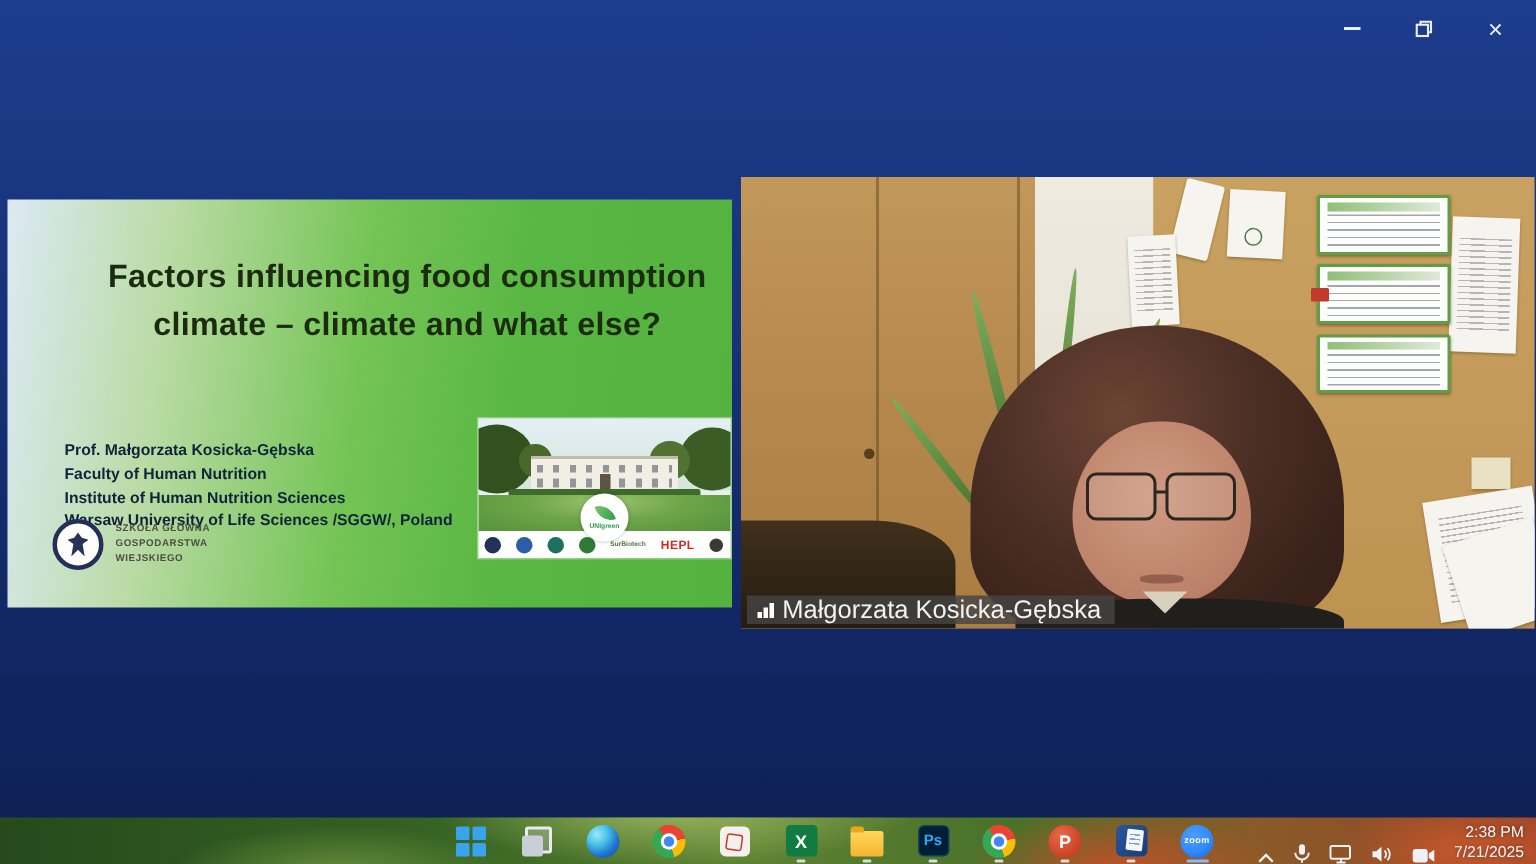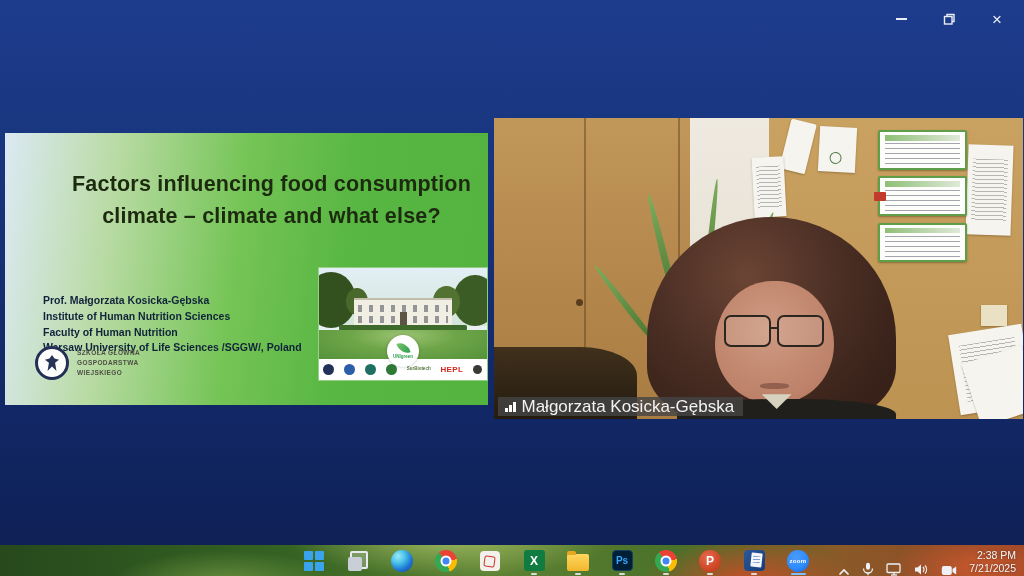--- a/index.html
+++ b/index.html
@@ -25,21 +25,21 @@
   .emblem-seal { width:34px; height:34px; border-radius:50%; background:#fdfdfb; border:3px solid #232f56;
                  position:relative; }
   .emblem-seal::before { content:""; position:absolute; left:50%; top:50%; width:14px; height:16px;
                  transform:translate(-50%,-50%); background:#273257;
                  clip-path:polygon(50% 0,68% 22%,100% 30%,72% 48%,82% 100%,50% 72%,18% 100%,28% 48%,0 30%,32% 22%); }
   .emblem-text { font-size:6.5px; font-weight:bold; color:#4e4f45; line-height:1.5; letter-spacing:.4px; }
   .slide-date { position:absolute; left:0; right:120px; bottom:10px; text-align:center; font-size:10px;
                 font-weight:bold; letter-spacing:3px; color:#3c5f46; }
 
   
-  .campus-photo { position:absolute; left:314px; top:135px; width:168px; height:112px; overflow:hidden;
+  .campus-photo { position:absolute; left:314px; top:146px; width:168px; height:93px; overflow:hidden;
                   background:#e8f0f2; box-shadow:0 0 0 1px rgba(255,255,255,.35);padding-left:42px; }
   .photo-sky { position:absolute; inset:0 0 48% 0; background:linear-gradient(180deg,#e3eff5,#d4e5da); }
   .tree { position:absolute; border-radius:50%; }
   .tree.t1 { left:-8%; top:4%; width:30%; height:50%; background:#33511f; }
   .tree.t2 { right:-6%; top:6%; width:26%; height:46%; background:#3c5c26; }
   .tree.t3 { right:16%; top:16%; width:16%; height:28%; background:#527231; }
   .tree.t4 { left:16%; top:18%; width:13%; height:24%; background:#49682c; }
   .building { position:absolute; left:21%; right:21%; top:27%; height:26%; background:#f1eee3;
               border-top:2px solid #c2bcab; }
   .building .win-row { position:absolute; left:4%; right:4%; height:26%;
@@ -193,22 +193,22 @@
         <rect x="1.5" y="3.5" width="7.5" height="7.5" fill="none" stroke="#e9edf6" stroke-width="1.4"></rect>
       </svg>
     </div>
     <div class="win-btn close-glyph">×</div>
   </div>
 
   <div class="slide">
     <div class="slide-title">Factors influencing food consumption climate – climate and what else?</div>
     <div class="author-block">
       <div>Prof. Małgorzata Kosicka-Gębska</div>
+      <div>Faculty of Human Nutrition</div>
       <div>Institute of Human Nutrition Sciences</div>
-      <div>Faculty of Human Nutrition</div>
       <div>Warsaw University of Life Sciences /SGGW/, Poland</div>
     </div>
     <div class="emblem-row">
       <div class="emblem-seal"></div>
       <div class="emblem-text">
         <div>SZKOŁA GŁÓWNA</div>
         <div>GOSPODARSTWA</div>
         <div>WIEJSKIEGO</div>
       </div>
     </div>

